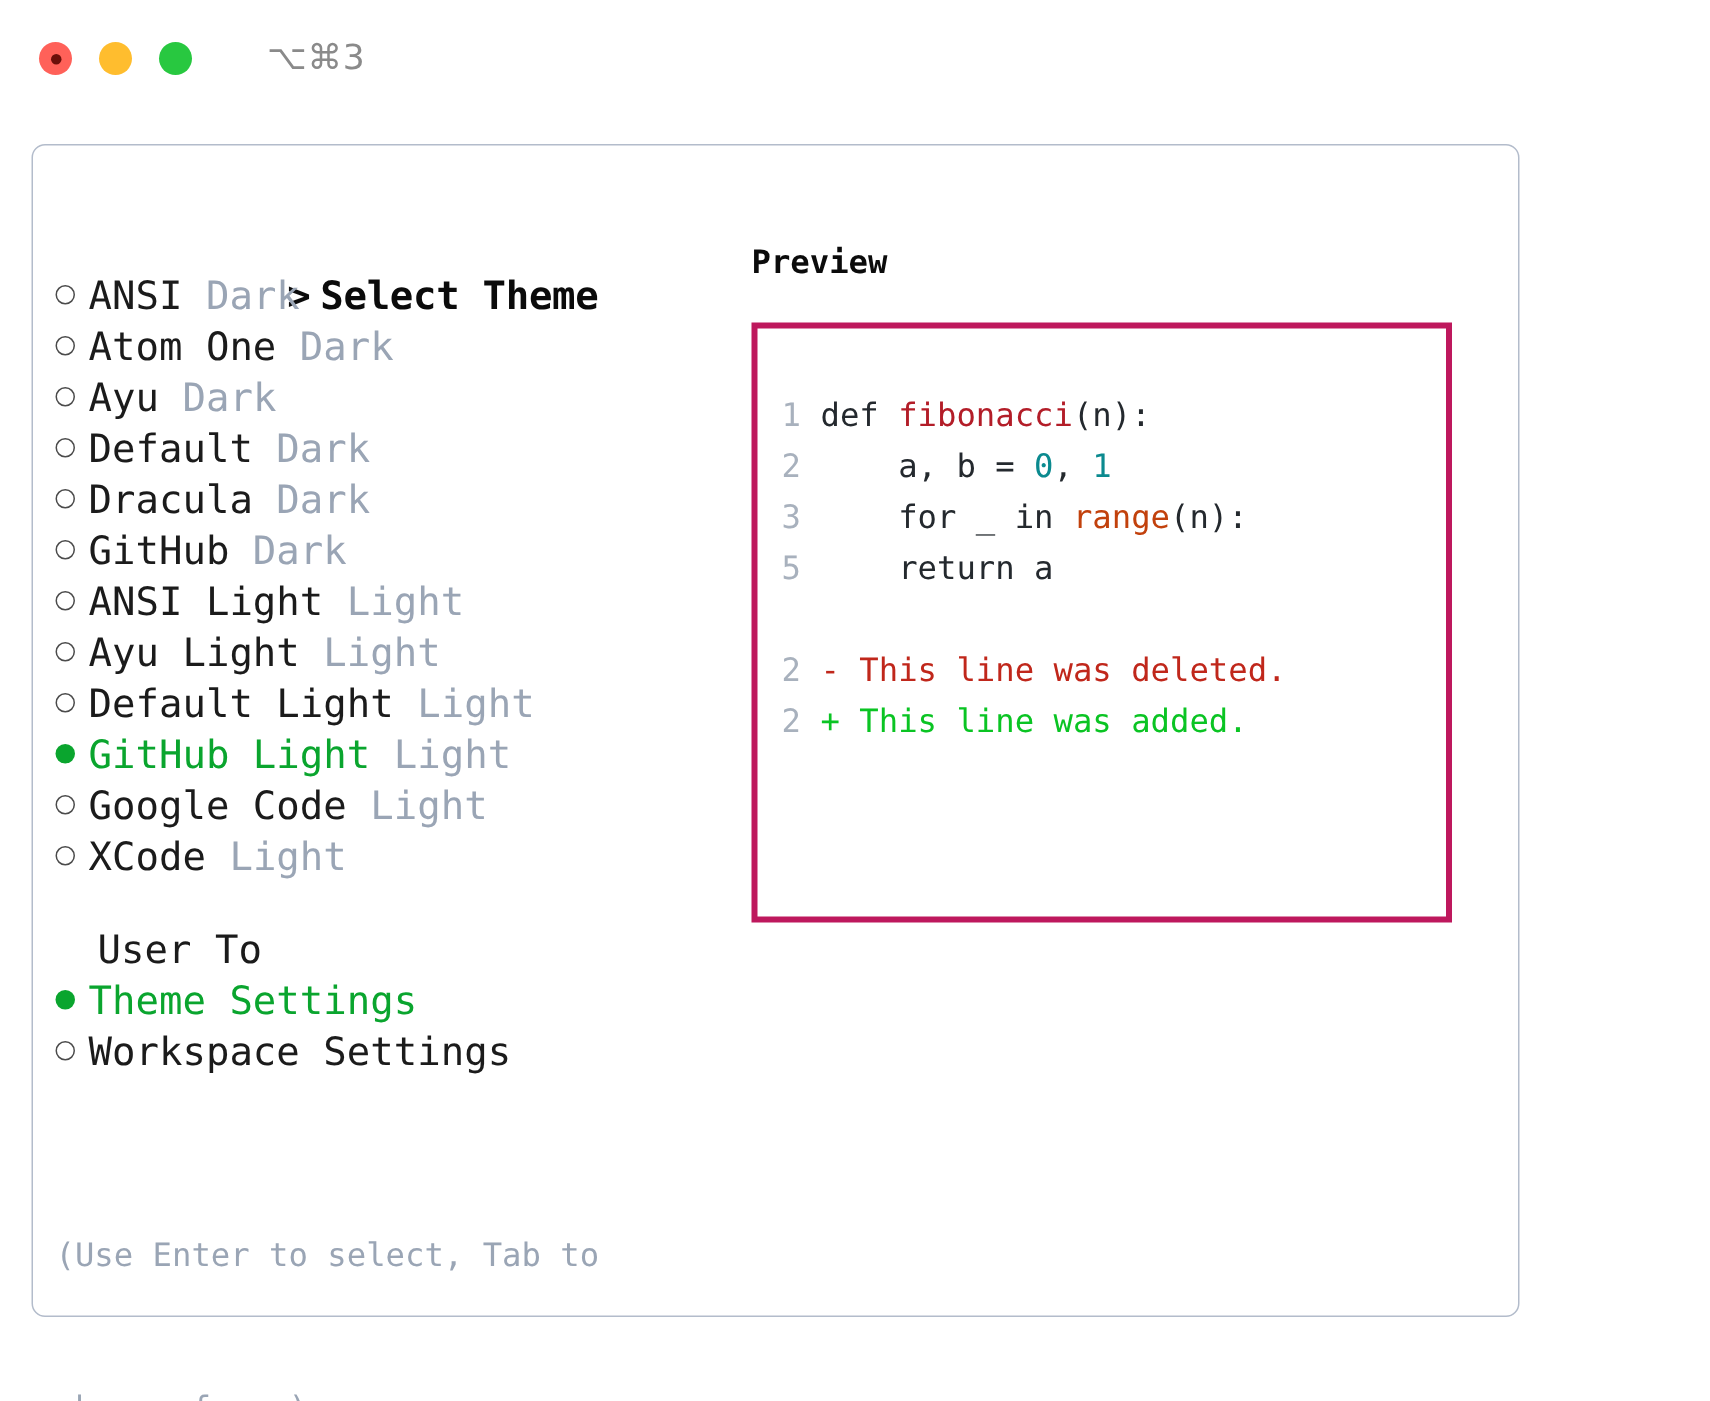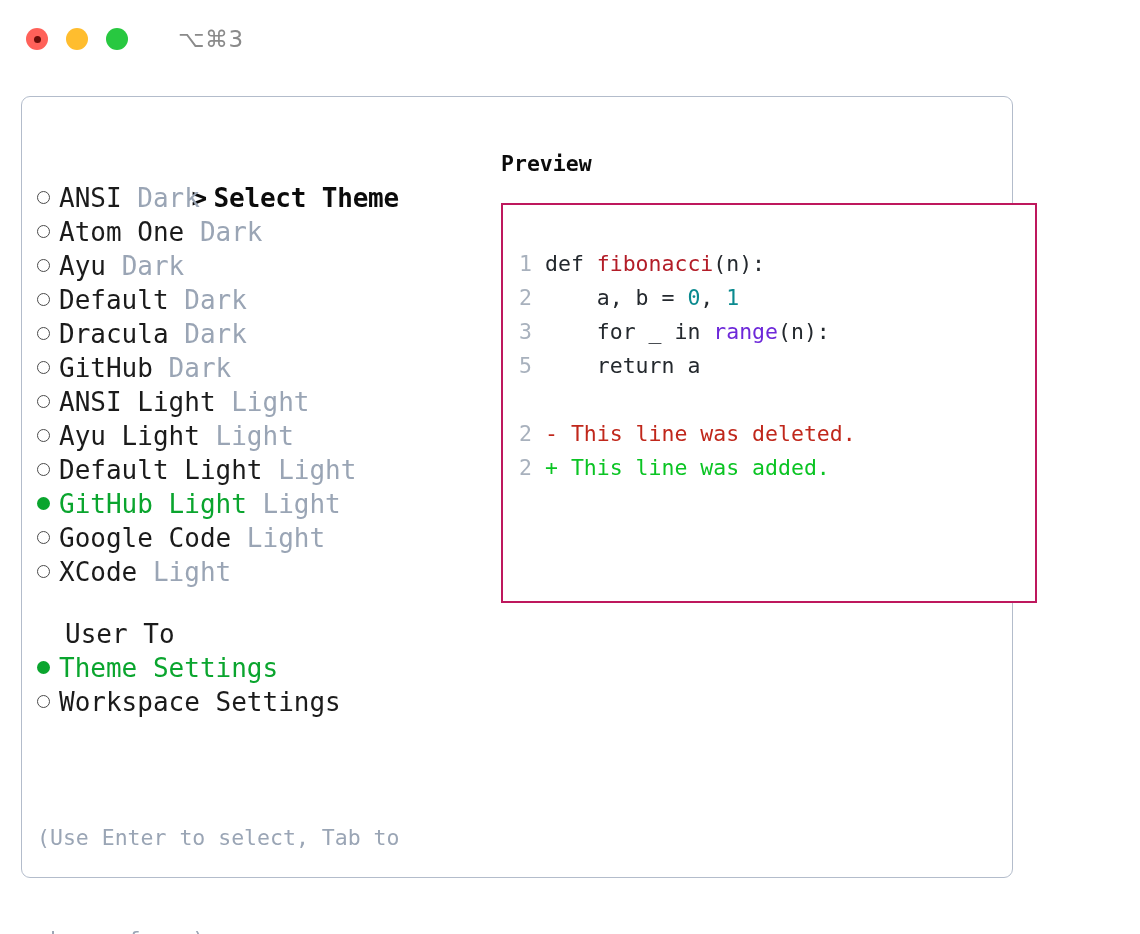--- a/index.html
+++ b/index.html
@@ -163,46 +163,47 @@
     left: 479px;
     top: 50px;
     width: 500px;
   }
   .preview-title {
     font-size: 21.5px;
     font-weight: bold;
     color: #0b0b0b;
     line-height: 34px;
     white-space: pre;
+    margin-top: 12px;
   }
   .preview-box {
     margin-top: 22px;
-    width: 536px;
+    width: 467px;
     height: 400px;
-    border: 2px solid #be185d;
+    border: 4px solid #be185d;
     box-sizing: border-box;
     background: #ffffff;
     padding: 42px 0 0 16px;
   }
 
   .code-line {
     font-size: 21.5px;
     line-height: 34px;
     white-space: pre;
   }
   .gutter {
     display: inline-block;
     width: 26px;
     color: #a8b1bd;
     text-align: left;
   }
   .kw      { color: #24292e; }
   .fnname  { color: #b31d28; }
   .num     { color: #0b8a8f; }
-  .builtin { color: #6d28d9; }
+  .builtin { color: #c2410c; }
   .plain   { color: #24292e; }
 
   .blank-line { height: 34px; }
 
   .dl-ctx { color: #8a8a8a; }
   .dl-del { color: #c0271b; }
   .dl-add { color: #0ac423; }
 </style>
 </head>
 <body>

